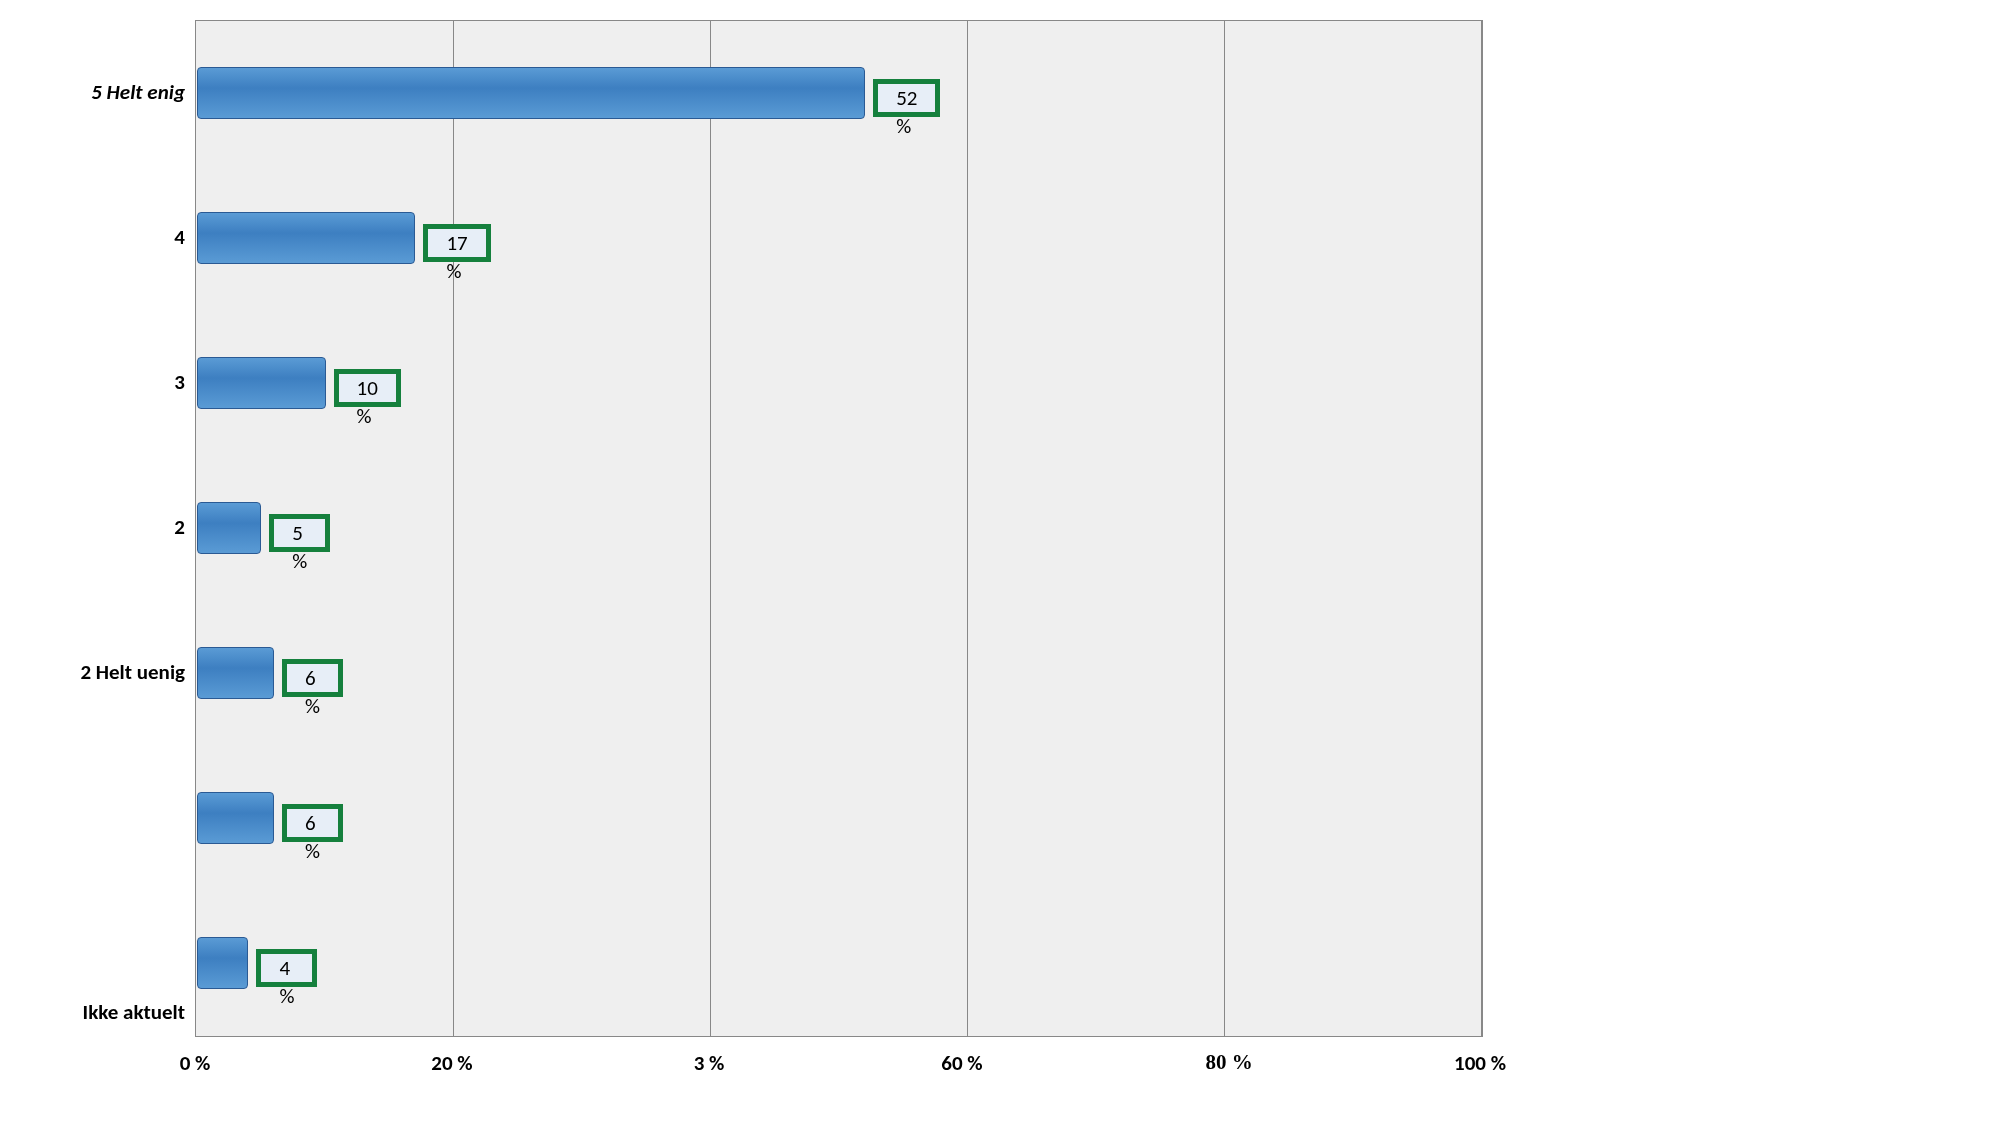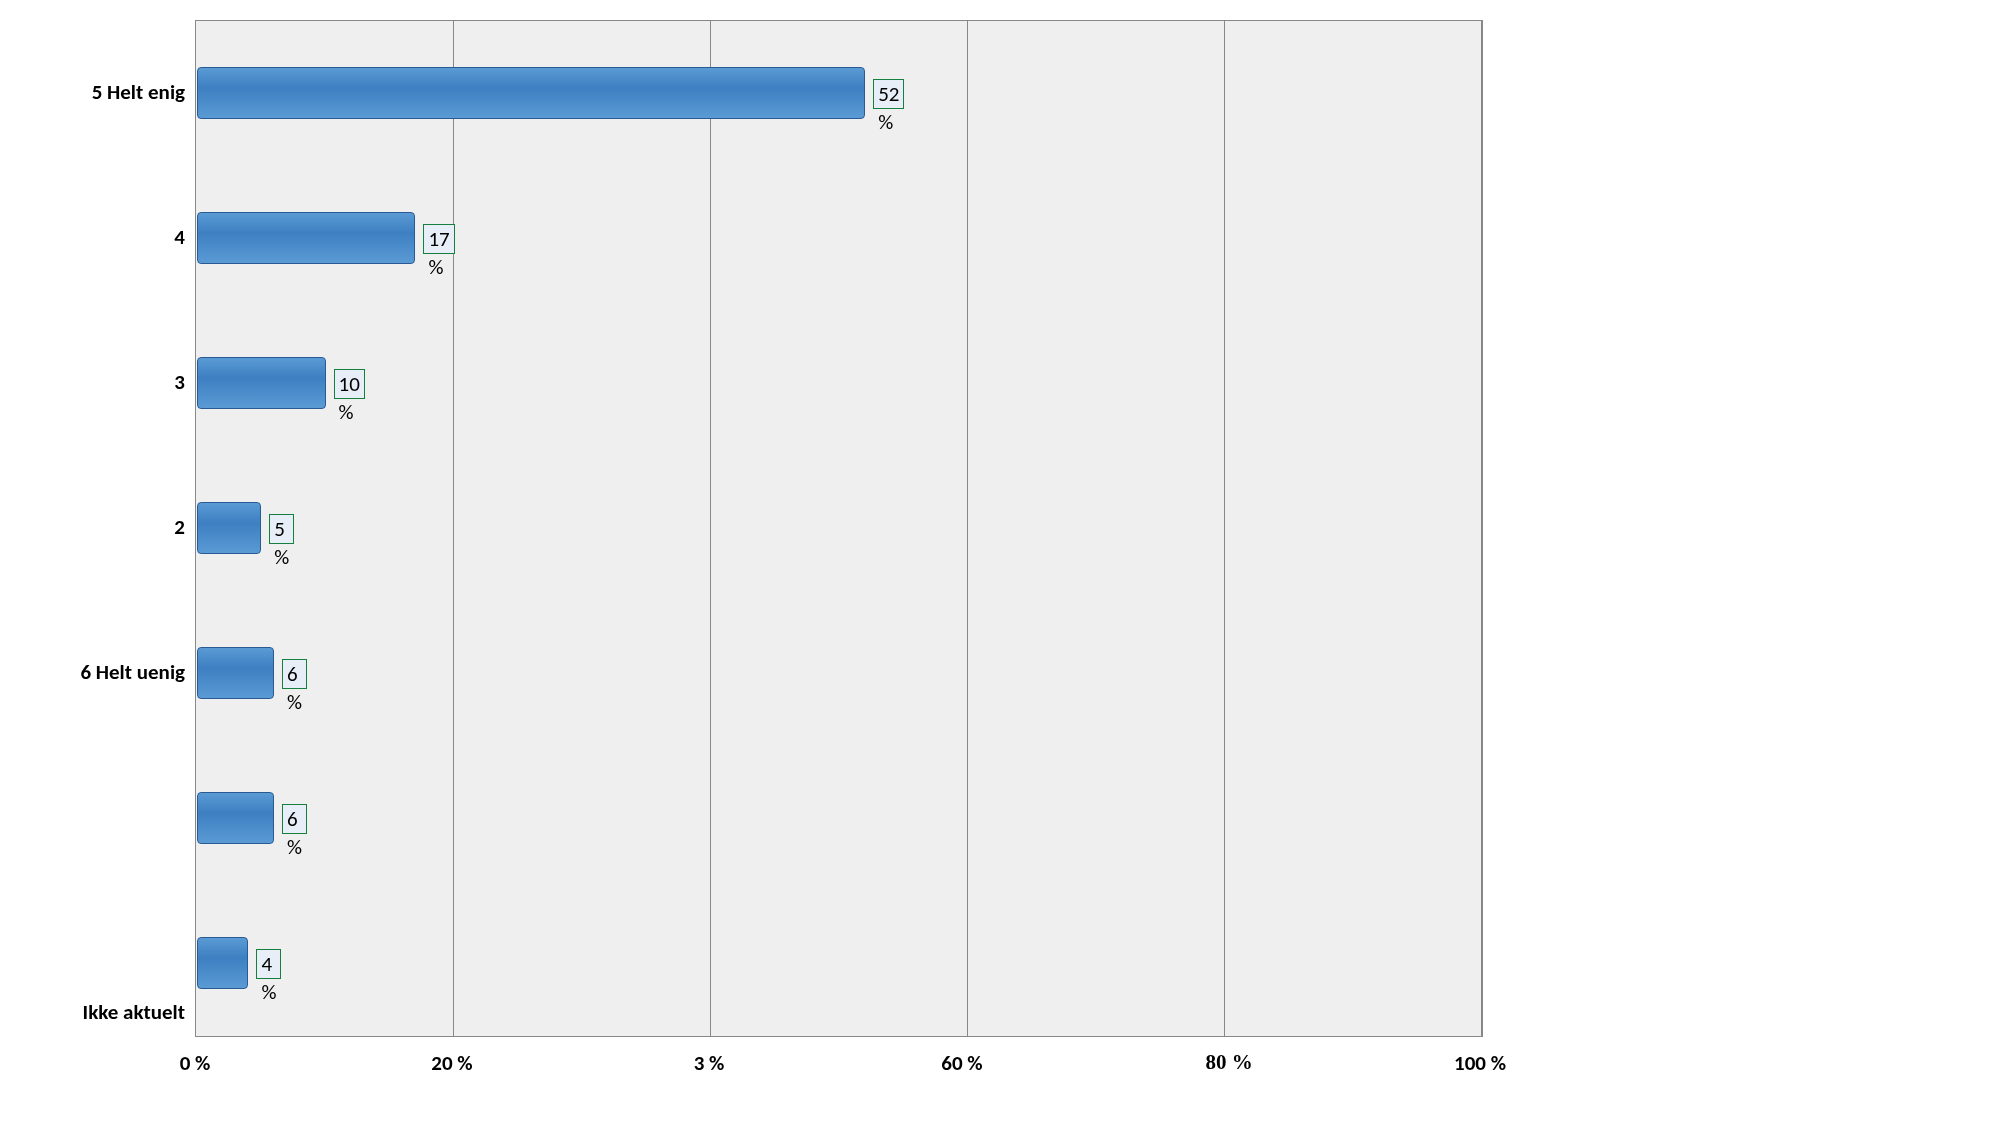--- a/index.html
+++ b/index.html
@@ -7,60 +7,60 @@
   .plot-bg{position:absolute;left:185px;top:10px;width:1285px;height:1015px;
            background:#efefef;border:1px solid #888;border-right:2px solid #888;}
   .grid-line{position:absolute;top:0;bottom:0;width:1px;background:#888;}
   .x-tick{position:absolute;top:1040px;width:120px;text-align:center;font-weight:700;}
   .cat-label{position:absolute;left:0;width:175px;text-align:right;font-weight:700;
              line-height:1.1;display:flex;align-items:center;justify-content:flex-end;}
   .bar-row{position:absolute;left:187px;height:52px;}
   .bar{position:absolute;left:0;top:0;height:52px;
        background:linear-gradient(to bottom,#5a9bd5 0%,#3d7fc1 40%,#5a9bd5 100%);
        border:1px solid #2a5a94;border-radius:4px;box-sizing:border-box;}
-  .val-label{position:absolute;top:12px;height:28px;line-height:28px;padding:0 4px;
-             background:#e7eef7;border:1px solid #15803d;font-weight:400;}
+  .val-label{position:absolute;top:12px;height:28px;line-height:28px;padding:0 18px;
+             background:#e7eef7;border:5px solid #15803d;font-weight:400;}
 </style>
 </head>
 <body>
 
 <div class="chart">
   <div class="plot-bg">
       <div class="grid-line" style="left: 257px;"></div>
       <div class="grid-line" style="left: 514px;"></div>
       <div class="grid-line" style="left: 771px;"></div>
       <div class="grid-line" style="left: 1028px;"></div>
     </div>
 <div class="x-tick" style="left: 125px;">0 %</div>
     <div class="x-tick" style="left: 382px;">20 %</div>
     <div class="x-tick" style="left: 639px;">3 %</div>
     <div class="x-tick" style="left: 892px;">60 %</div>
     <div class="x-tick" style="left: 1159px; font-family: Liberation Serif, serif;">80 %</div>
     <div class="x-tick" style="left: 1410px;">100 %</div>
-    <div class="cat-label" style="top: 56.5px; height: 52px;">5 Helt enig</div>
+    <div class="cat-label" style="top: 56.5px; height: 52px; font-style: italic;">5 Helt enig</div>
     <div class="bar-row" style="top: 56.5px;">
       <div class="bar" style="width: 668.2px;"></div>
       <div class="val-label" style="left: 676.2px;">52 %</div>
     </div>
     <div class="cat-label" style="top: 201.5px; height: 52px;">4</div>
     <div class="bar-row" style="top: 201.5px;">
       <div class="bar" style="width: 218.45px;"></div>
       <div class="val-label" style="left: 226.45px;">17 %</div>
     </div>
     <div class="cat-label" style="top: 346.5px; height: 52px;">3</div>
     <div class="bar-row" style="top: 346.5px;">
       <div class="bar" style="width: 128.5px;"></div>
       <div class="val-label" style="left: 136.5px;">10 %</div>
     </div>
     <div class="cat-label" style="top: 491.5px; height: 52px;">2</div>
     <div class="bar-row" style="top: 491.5px;">
       <div class="bar" style="width: 64.25px;"></div>
       <div class="val-label" style="left: 72.25px;">5 %</div>
     </div>
-    <div class="cat-label" style="top: 636.5px; height: 52px;">6 Helt uenig</div>
+    <div class="cat-label" style="top: 636.5px; height: 52px;">2 Helt uenig</div>
     <div class="bar-row" style="top: 636.5px;">
       <div class="bar" style="width: 77.1px;"></div>
       <div class="val-label" style="left: 85.1px;">6 %</div>
     </div>
     <div class="bar-row" style="top: 781.5px;">
       <div class="bar" style="width: 77.1px;"></div>
       <div class="val-label" style="left: 85.1px;">6 %</div>
     </div>
     <div class="cat-label" style="top: 977px; height: 52px;">Ikke aktuelt</div>
     <div class="bar-row" style="top: 926.5px;">

